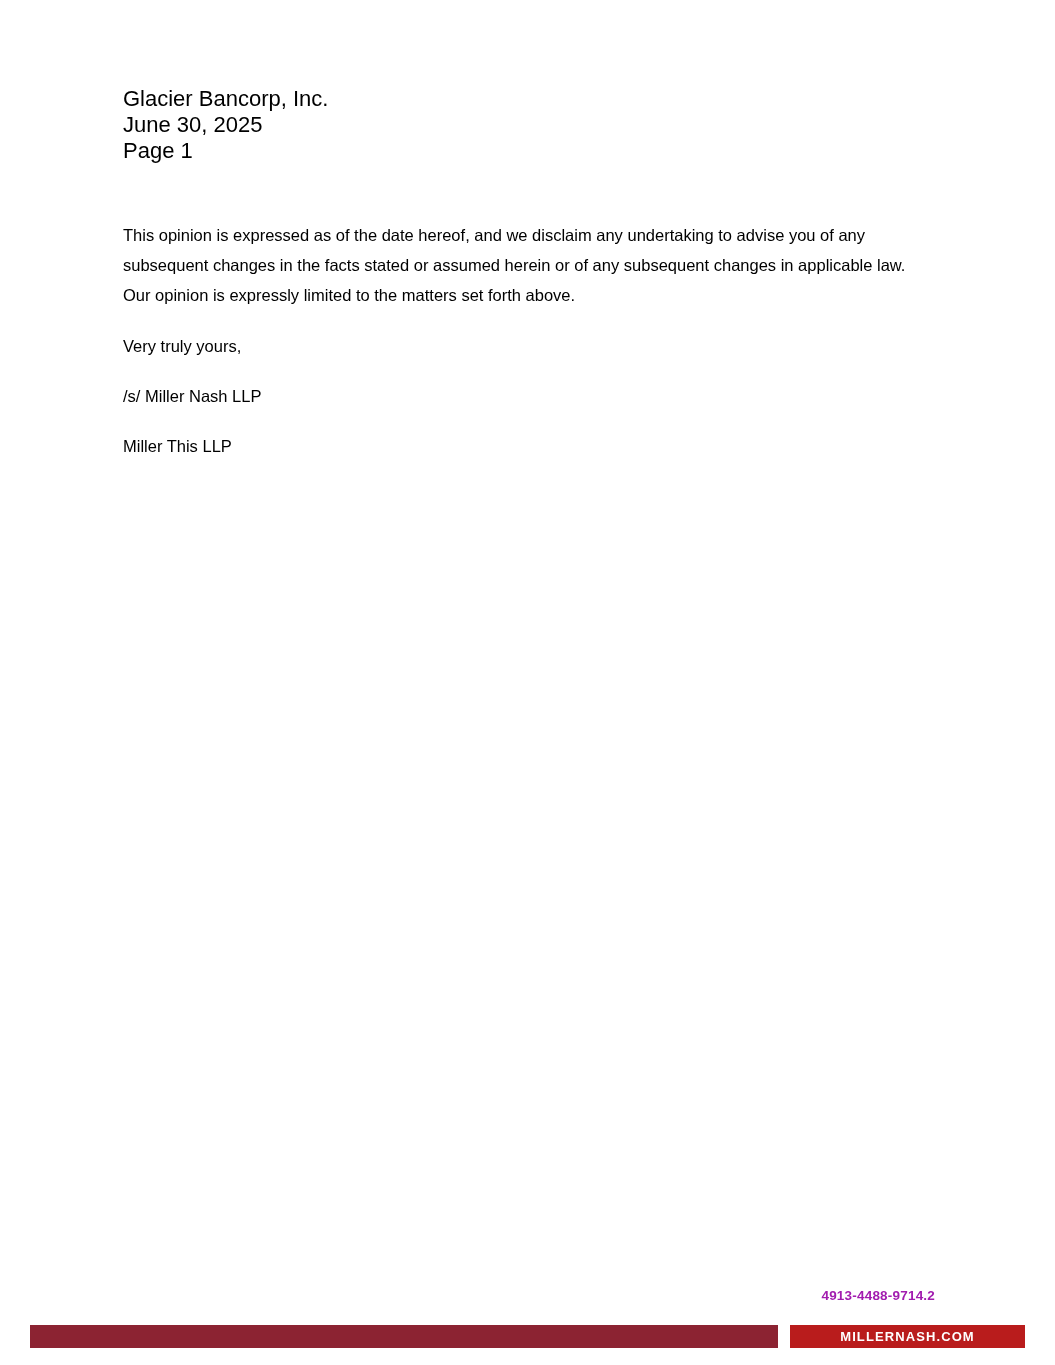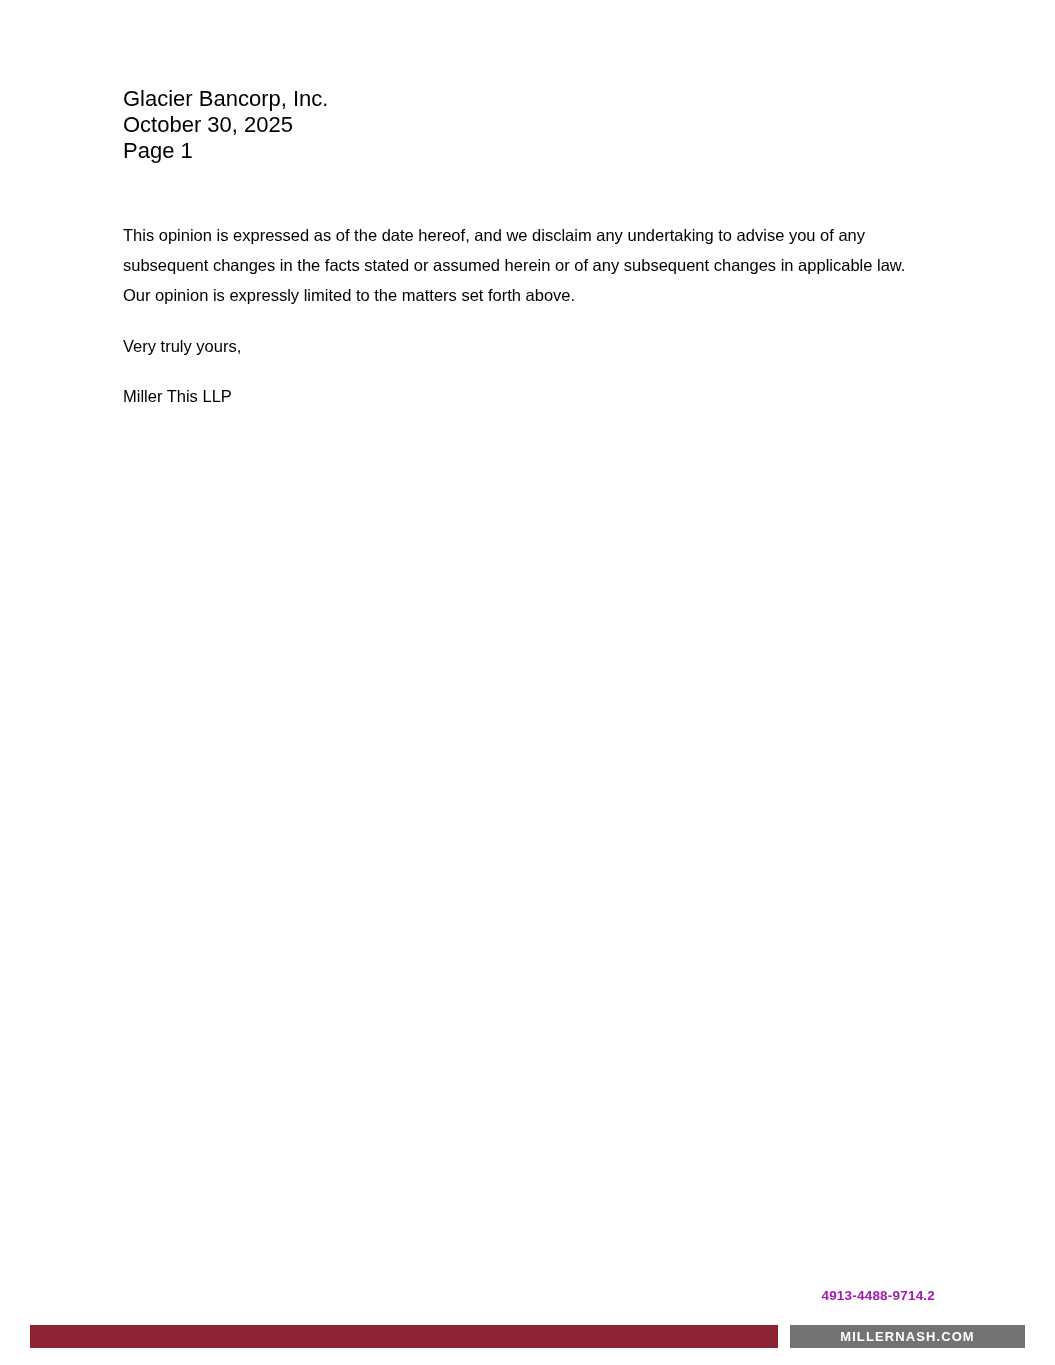--- a/index.html
+++ b/index.html
@@ -73,47 +73,48 @@
     width: 748px;
     height: 23px;
     background: #8c2332;
   }
   .footer-bar-right {
     position: absolute;
     left: 790px;
     bottom: 17px;
     width: 235px;
     height: 23px;
-    background: #737373;
+    background: #b91c1c;
     display: flex;
     align-items: center;
     justify-content: center;
   }
   .footer-bar-right span {
     color: #ffffff;
     font-size: 13px;
     font-weight: bold;
     letter-spacing: 1.1px;
   }
 </style>
 </head>
 <body>
 
 <div class="page">
 
   <div class="letter-head">
     <div>Glacier Bancorp, Inc.</div>
-    <div>October 30, 2025</div>
+    <div>June 30, 2025</div>
     <div>Page 1</div>
   </div>
 
 
   <div class="body-block">
     <p class="para">This opinion is expressed as of the date hereof, and we disclaim any undertaking to advise you of any subsequent changes in the facts stated or assumed herein or of any subsequent changes in applicable law. Our opinion is expressly limited to the matters set forth above.</p>
     <p class="para tight">Very truly yours,</p>
+    <p class="para tight">/s/ Miller Nash LLP</p>
     <p class="para tight">Miller This LLP</p>
   </div>
 
   <div class="doc-id">4913-4488-9714.2</div>
   <div class="footer-bar-left"></div>
   <div class="footer-bar-right">
     <span>MILLERNASH.COM</span>
   </div>
 
 </div>

